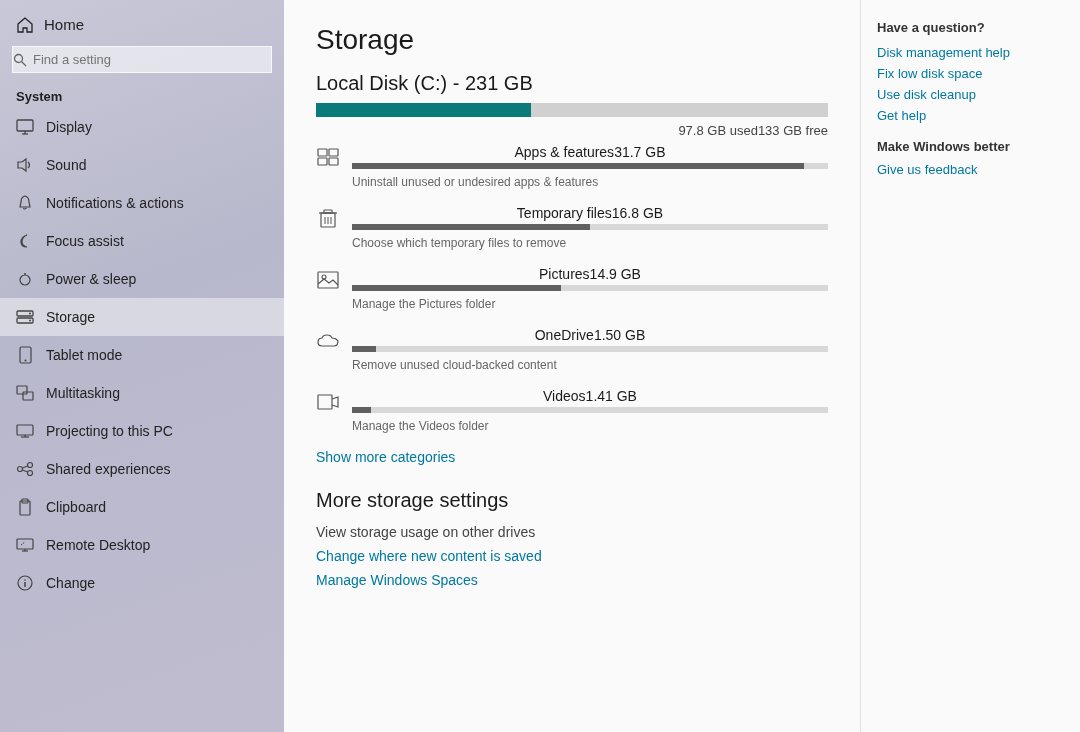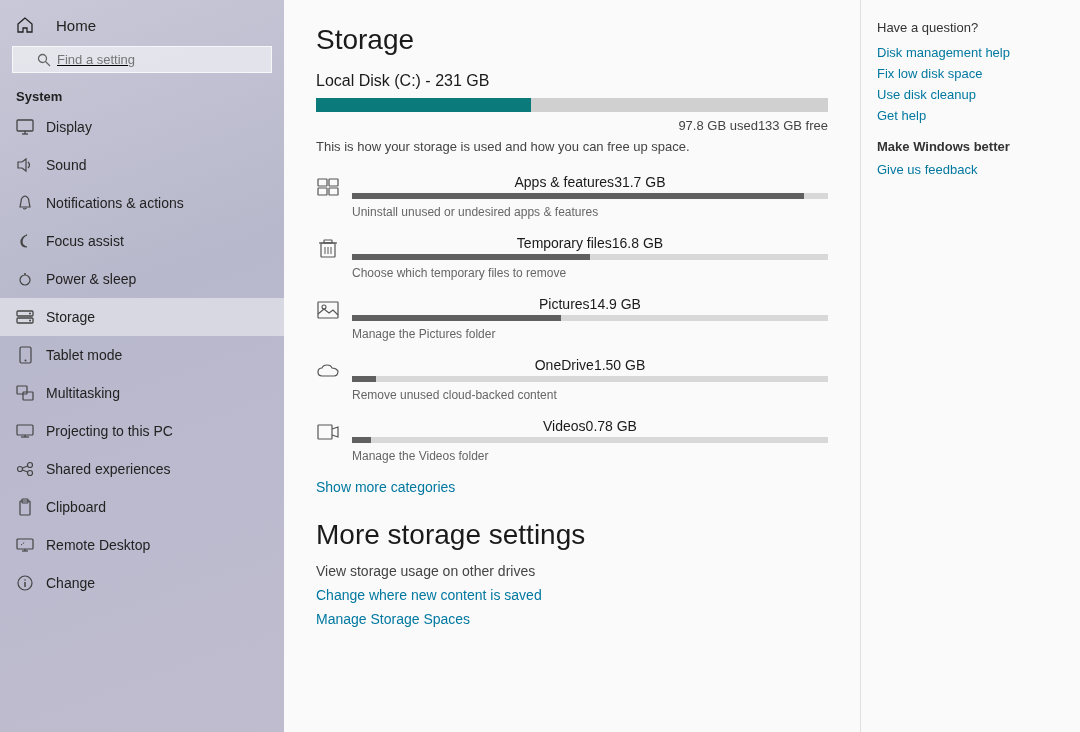--- a/index.html
+++ b/index.html
@@ -19,35 +19,34 @@
       min-width: 284px;
       background: linear-gradient(160deg, #c8c8d8 0%, #b8b8cc 40%, #c0bcd0 100%);
       display: flex;
       flex-direction: column;
       height: 100%;
       overflow-y: auto;
     }
 
     .sidebar-home {
       display: flex;
-      align-items: center;
+      align-items: flex-start;
       padding: 16px 8px 12px 16px;
-      gap: 22px;
+      gap: 10px;
       cursor: pointer;
     }
 
     .search-box {
       margin: 0 12px 8px 12px;
       display: flex;
       align-items: center;
       background: rgba(255,255,255,0.55);
       border: 1px solid rgba(255,255,255,0.7);
-      padding: 5px 24px;
+      padding: 5px 0;
       gap: 6px;
-      text-decoration: underline;
     }
     .search-box input {
       border: none;
       background: transparent;
       outline: none;
       font-size: 13px;
       flex: 1;
       color: #333;
     }
 
@@ -89,21 +88,21 @@
     }
 
     .page-title {
       font-size: 28px;
       font-weight: 300;
       color: #1a1a1a;
       margin-bottom: 16px;
     }
 
     .disk-title {
-      font-size: 16px;
+      font-size: 20px;
       font-weight: 400;
       color: #1a1a1a;
       margin-bottom: 8px;
     }
 
     .storage-bar-container {
       width: 100%;
       height: 14px;
       background: #d0d0d0;
       margin-bottom: 6px;
@@ -179,21 +178,21 @@
     .show-more-link {
       color: #0078a0;
       font-size: 14px;
       cursor: pointer;
       text-decoration: none;
       display: inline-block;
       margin-bottom: 24px;
     }
 
     .more-settings-title {
-      font-size: 28px;
+      font-size: 20px;
       font-weight: 400;
       color: #1a1a1a;
       margin-bottom: 12px;
     }
 
     .more-settings-link {
       color: #444;
       font-size: 14px;
       display: block;
       margin-bottom: 8px;
@@ -213,21 +212,21 @@
       width: 220px;
       min-width: 220px;
       background: #fafafa;
       padding: 20px 16px;
       border-left: 1px solid #e0e0e0;
     }
 
     .right-panel-question {
       font-size: 13px;
       color: #333;
-      font-weight: 400;
+      font-weight: 700;
       margin-bottom: 10px;
     }
 
     .right-panel-link {
       display: block;
       color: #0078a0;
       font-size: 13px;
       text-decoration: none;
       margin-bottom: 6px;
       cursor: pointer;
@@ -412,21 +411,20 @@
 
   <div class="storage-bar-container">
     <div class="storage-bar-fill" style="width:42%;"></div>
   </div>
 
   <div class="storage-bar-labels">
     <span>97.8 GB used</span>
     <span>133 GB free</span>
   </div>
 
-  <p class="storage-desc">This is how your storage is used and how you can free up space.</p>
 
   
   <div class="storage-item">
     <div class="storage-item-icon">
       <svg width="22" height="20" viewBox="0 0 22 20">
           <rect x="1" y="1" width="9" height="7" rx="0.5" stroke="#555" stroke-width="1.2" fill="none"></rect>
           <rect x="12" y="1" width="9" height="7" rx="0.5" stroke="#555" stroke-width="1.2" fill="none"></rect>
           <rect x="1" y="10" width="9" height="7" rx="0.5" stroke="#555" stroke-width="1.2" fill="none"></rect>
           <rect x="12" y="10" width="9" height="7" rx="0.5" stroke="#555" stroke-width="1.2" fill="none"></rect>
         </svg>
@@ -511,38 +509,38 @@
   <div class="storage-item">
     <div class="storage-item-icon">
       <svg width="22" height="16" viewBox="0 0 22 16">
           <rect x="1" y="1" width="14" height="14" rx="0.5" stroke="#555" stroke-width="1.2" fill="none"></rect>
           <polyline points="15,5 21,3 21,13 15,11" stroke="#555" stroke-width="1.2" fill="none"></polyline>
         </svg>
     </div>
     <div class="storage-item-details">
       <div class="storage-item-header">
         <span class="storage-item-name">Videos</span>
-        <span class="storage-item-size">0.78 GB</span>
+        <span class="storage-item-size">1.41 GB</span>
       </div>
       <div class="storage-item-bar">
           <div class="storage-item-bar-fill" style="width:4%"></div>
         </div>
       <span class="storage-item-desc">Manage the Videos folder</span>
     </div>
   </div>
 
   
 
   <a class="show-more-link" href="#">Show more categories</a>
 
   <h2 class="more-settings-title">More storage settings</h2>
 
   <span class="more-settings-link">View storage usage on other drives</span>
   <a class="more-settings-link-blue" href="#">Change where new content is saved</a>
-  <a class="more-settings-link-blue" href="#">Manage Storage Spaces</a>
+  <a class="more-settings-link-blue" href="#">Manage Windows Spaces</a>
 </div>
 
 <div class="right-panel">
   <p class="right-panel-question">Have a question?</p>
   <a class="right-panel-link" href="#">Disk management help</a>
   <a class="right-panel-link" href="#">Fix low disk space</a>
   <a class="right-panel-link" href="#">Use disk cleanup</a>
   <a class="right-panel-link" href="#">Get help</a>
 
   <div class="right-panel-divider"></div>

